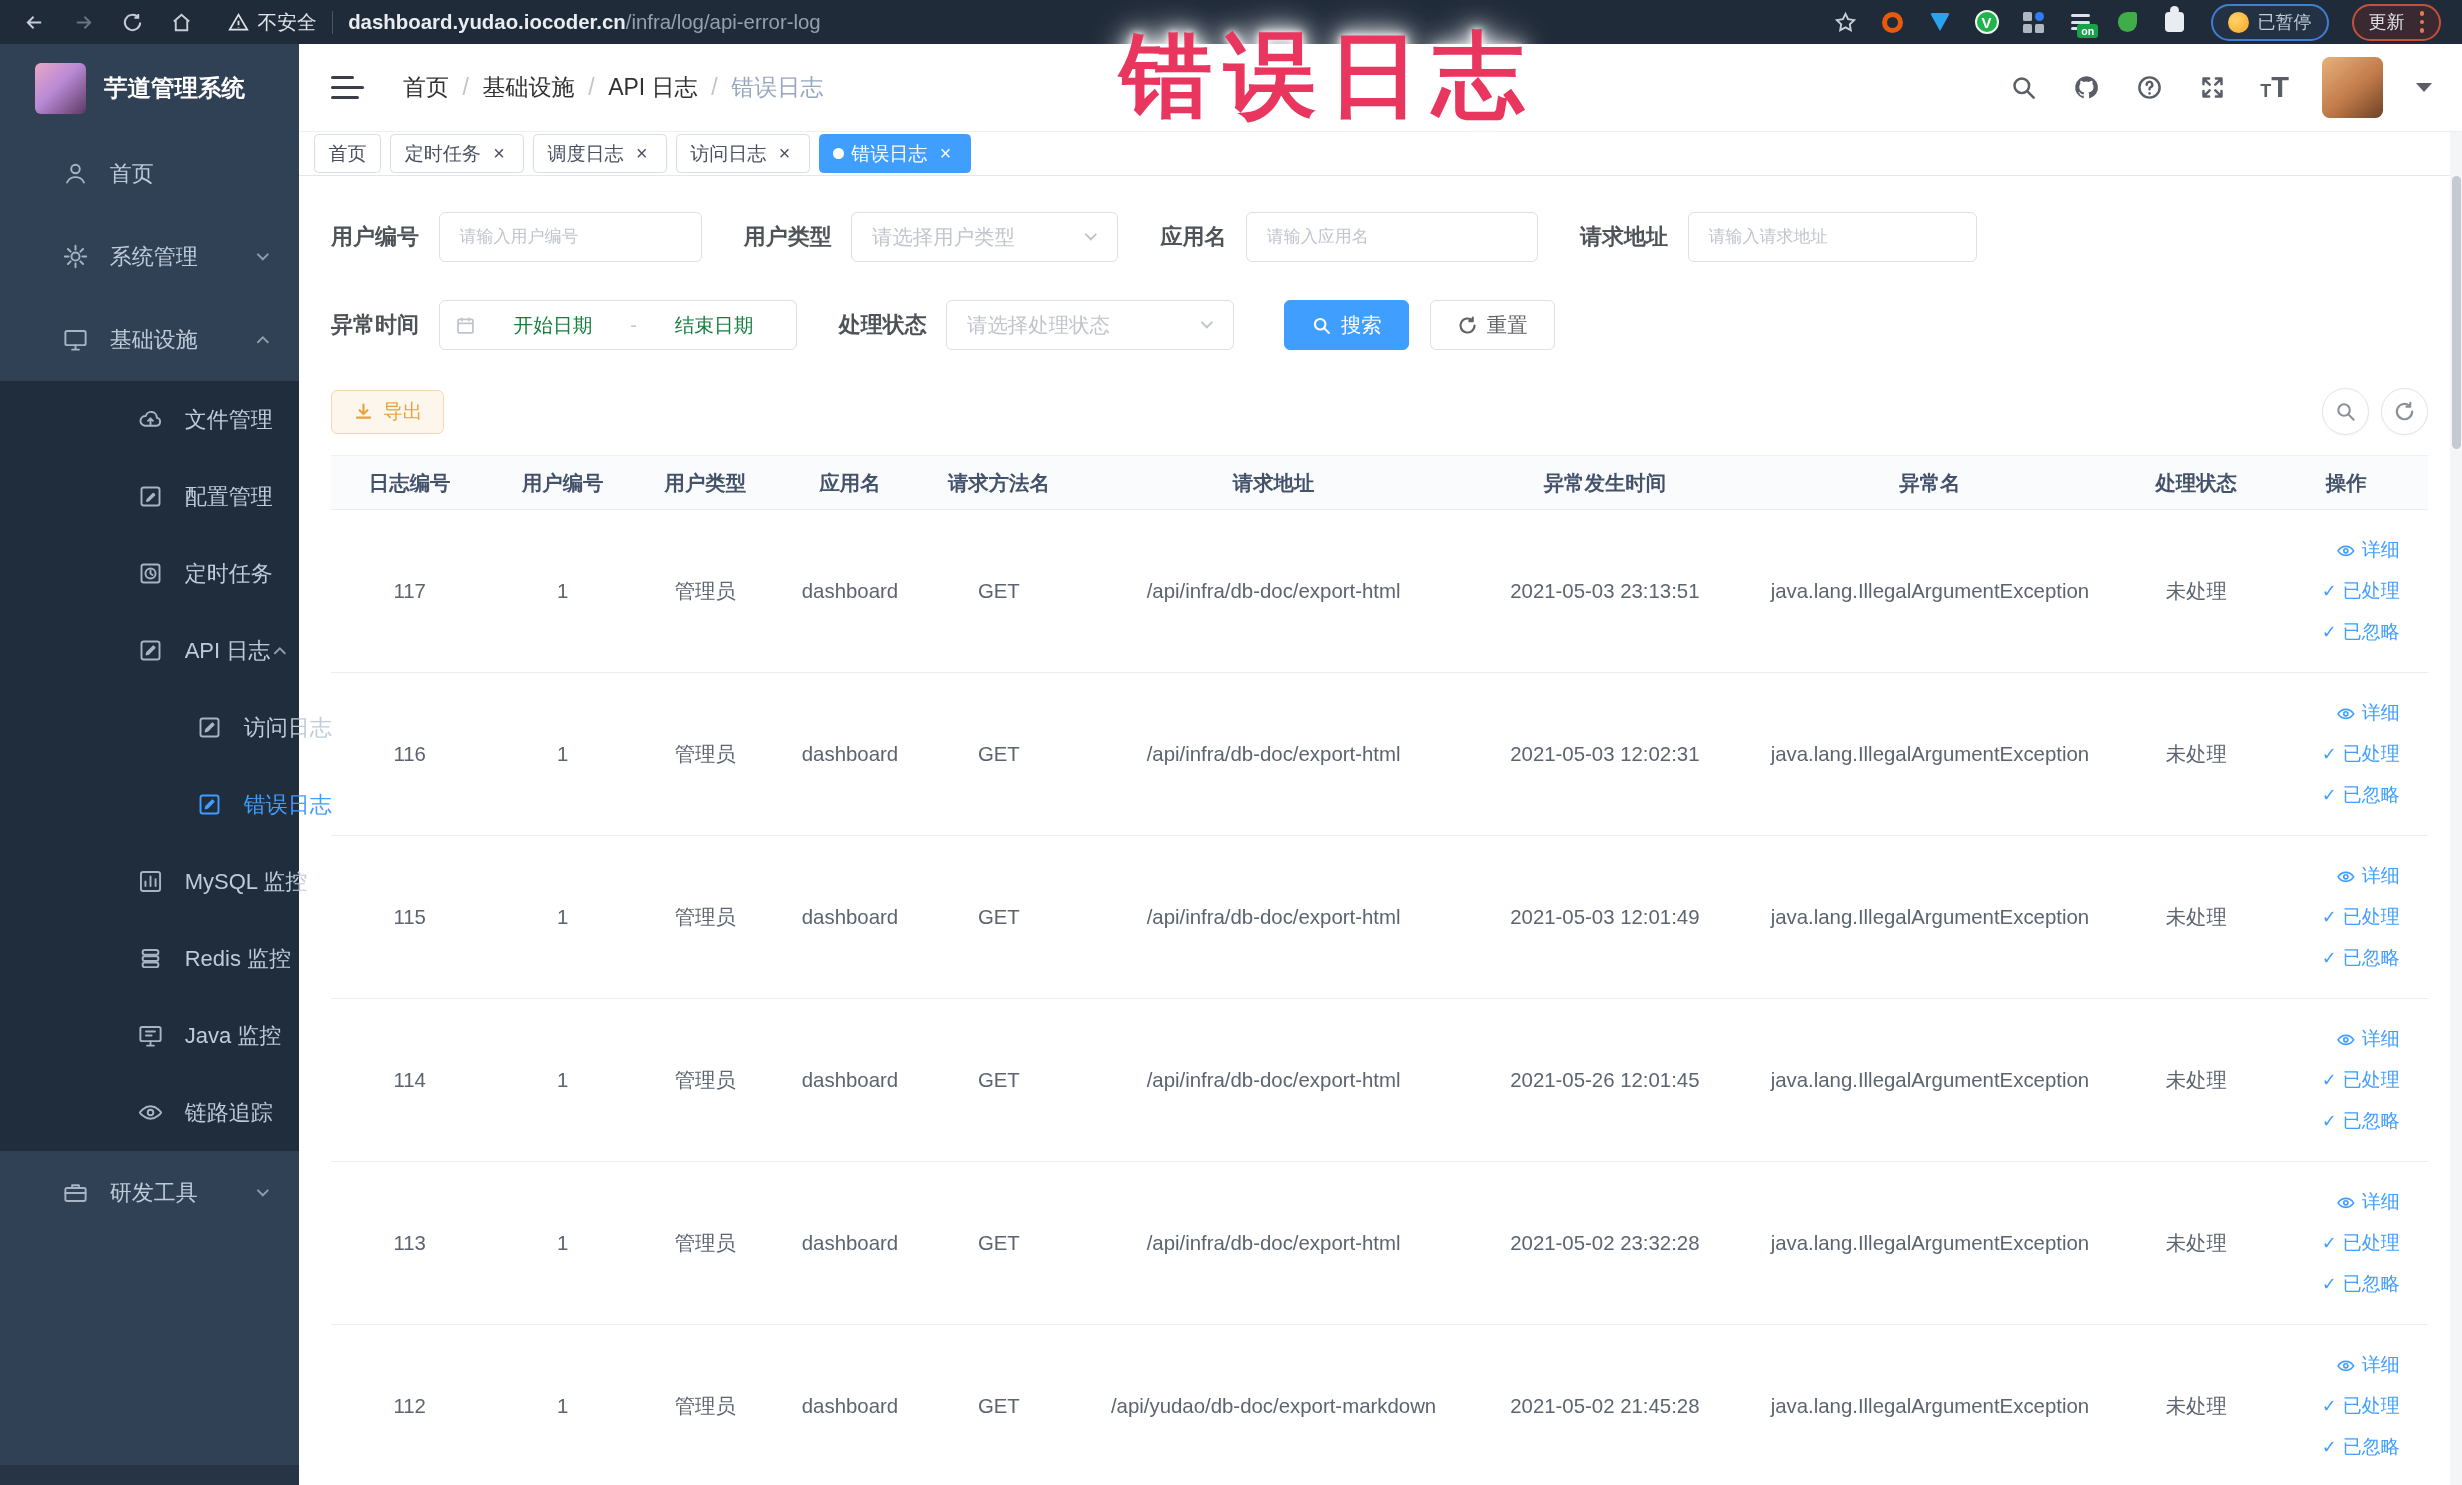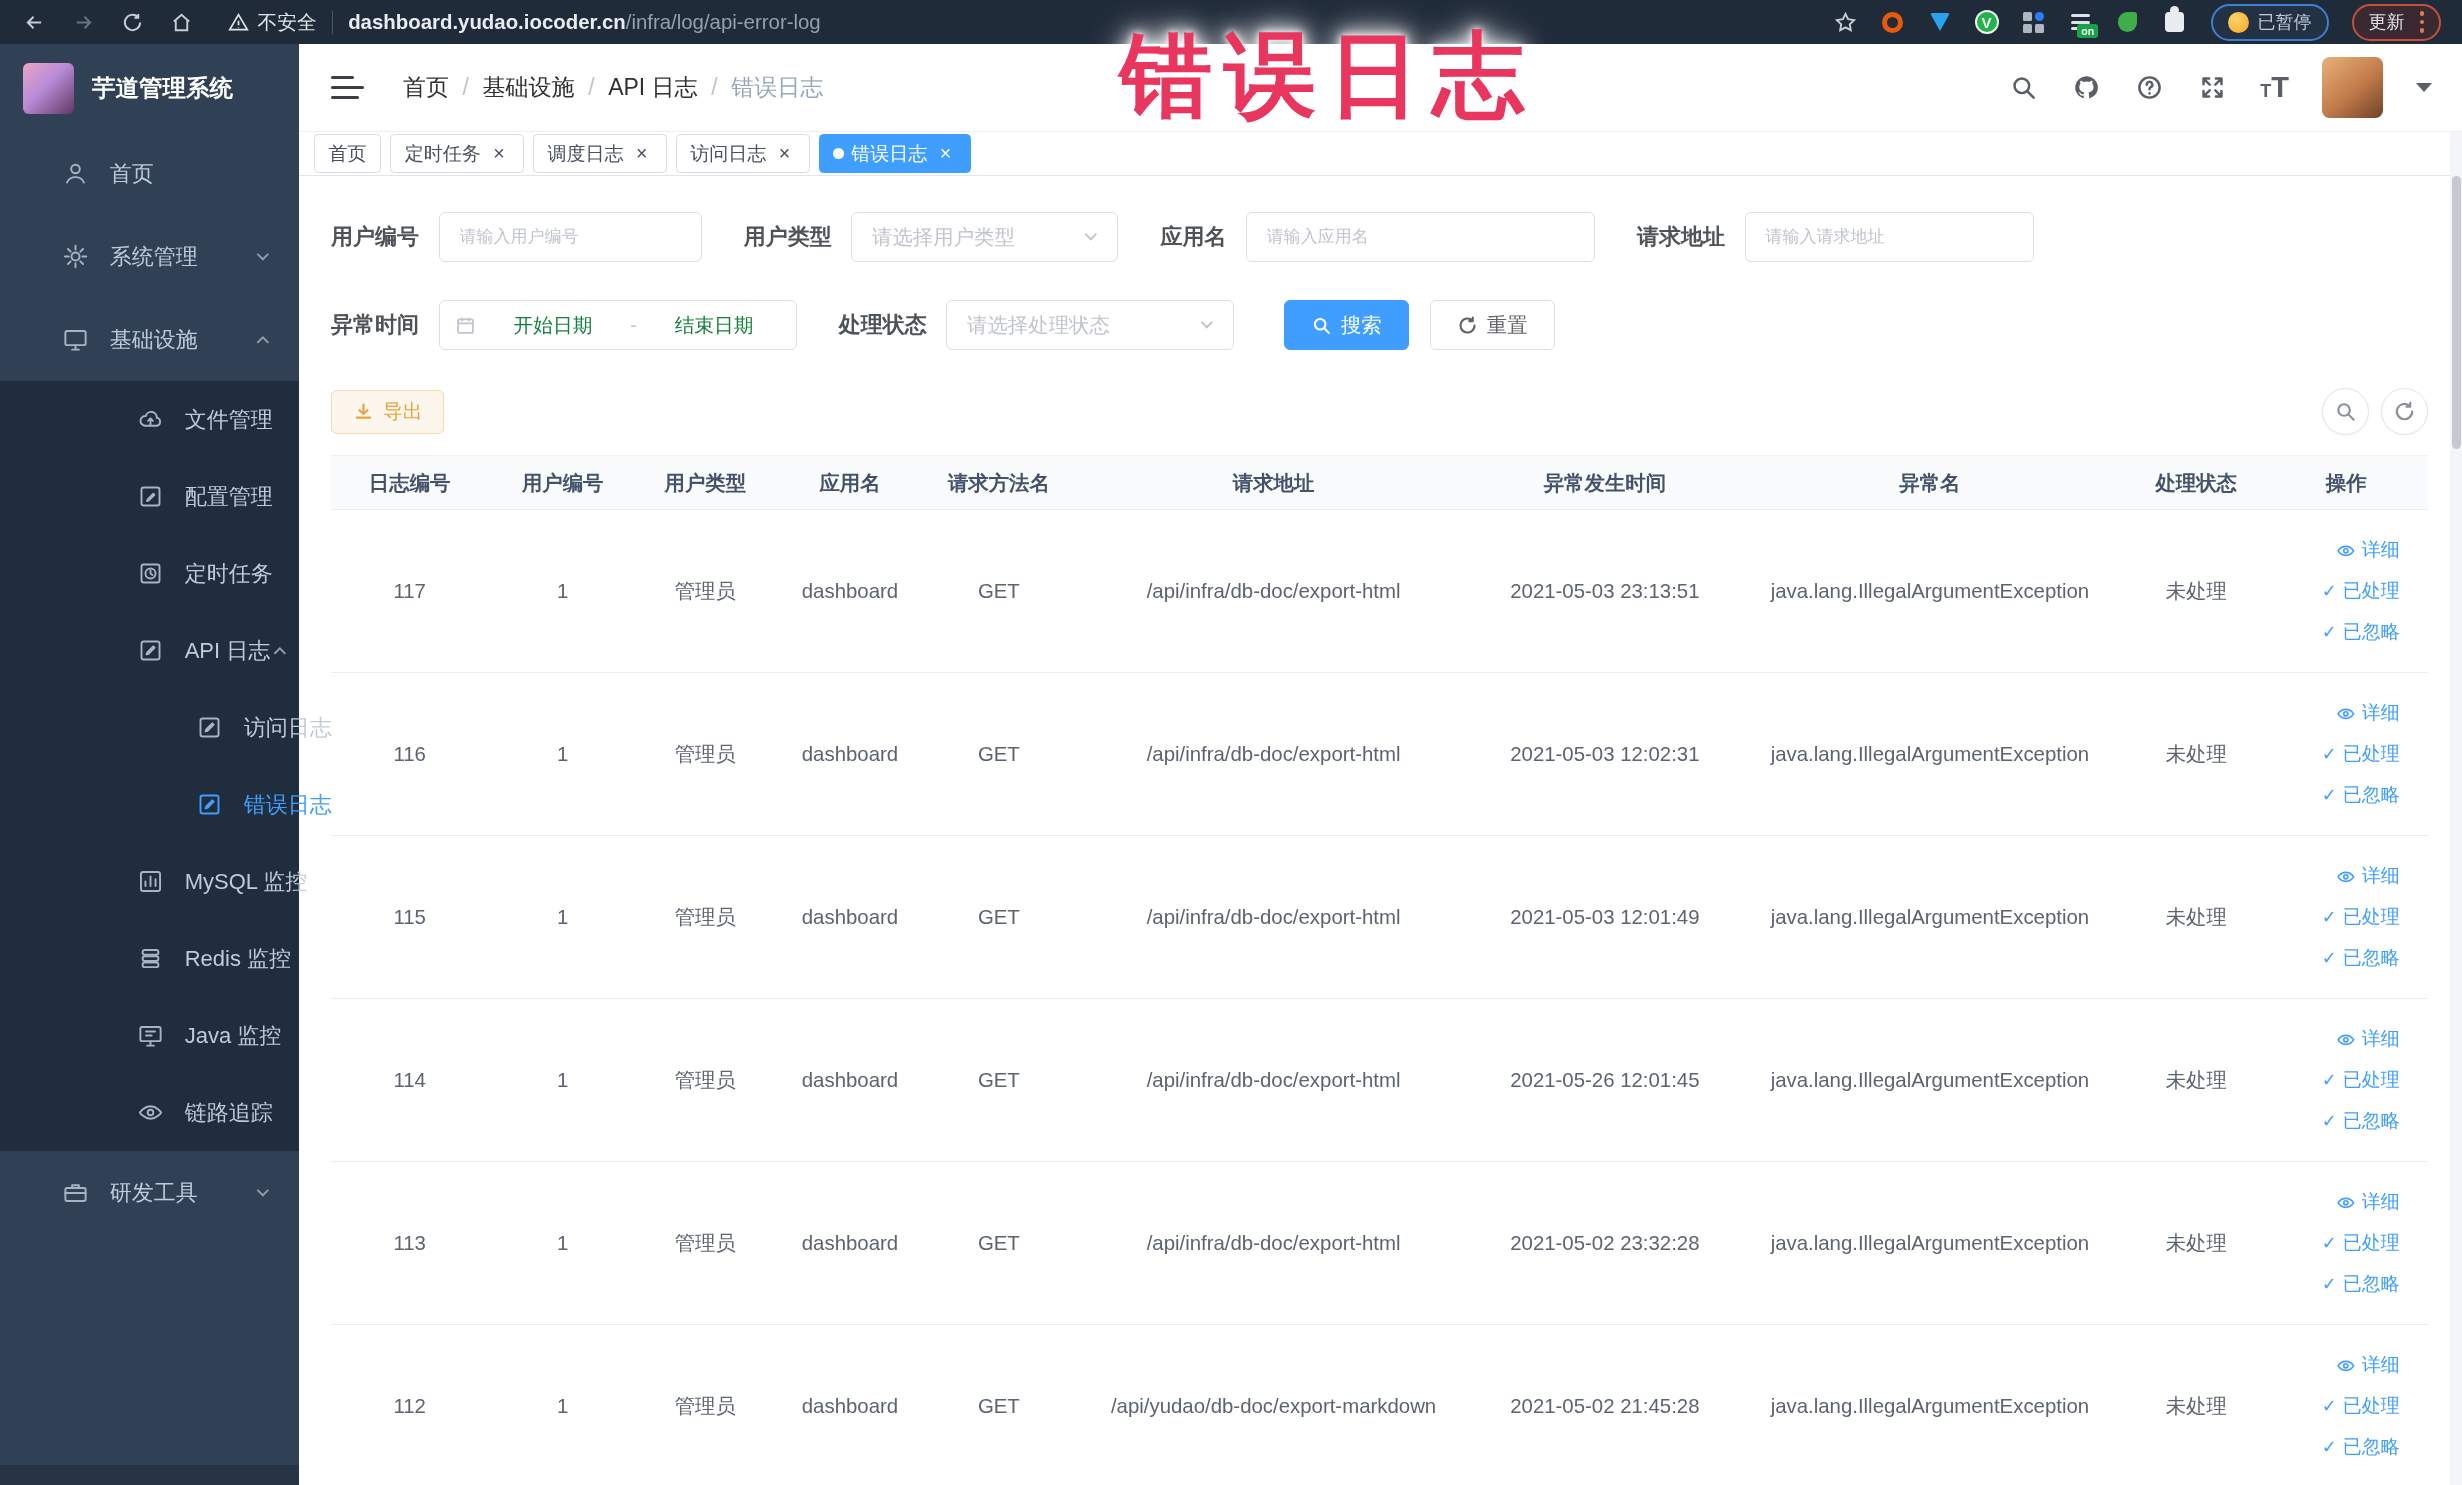--- a/index.html
+++ b/index.html
@@ -42,21 +42,21 @@
   .ext-puzzle:before { content:""; position:absolute; top:-6px; left:5.3px; width:9px; height:9px; border-radius:50%; background:#e9edf2; }
   .pill { display: flex; align-items: center; gap: 9px; margin-left: 23px; padding: 4.5px 15px; border-radius: 23px; font-size: 18px; flex: 0 0 auto; }
   .pill.paused { border: 2.3px solid #3f7fd2; color: #c3cbd6; background: rgba(40,60,90,.35); font-family: Liberation Mono, monospace; }
   .face { width: 21px; height: 21px; border-radius: 50%; background: radial-gradient(circle at 35% 35%, #ffd36b, #f5a623); }
   .pill.update { border: 2.3px solid #c6503a; color: #e0e4ea; background: rgba(90,40,40,.45); text-align: right; }
   .kebab { display: flex; flex-direction: column; gap: 3.8px; margin-left: 6px; }
   .kebab i { width: 4.5px; height: 4.5px; border-radius: 50%; background: #e07b54; }
 
   
   .sidebar { position: absolute; top: 44px; left: 0; bottom: 0; width: 299px; background: #304156; z-index: 2; }
-  .logo-row { height: 88px; display: flex; align-items: center; padding-left: 23px; gap: 18px; }
+  .logo-row { height: 88px; display: flex; align-items: center; padding-left: 35px; gap: 18px; }
   .logo-img { width: 51px; height: 51px; border-radius: 6px; background: linear-gradient(135deg,#e8a7c6 0%,#b98ad6 45%,#5d3a63 100%); flex: 0 0 auto; }
   .logo-title { color: #fff; font-size: 23.5px; font-weight: 700; white-space: nowrap; }
   .menu { display: flex; flex-direction: column; }
   .m-item { display: flex; align-items: center; height: 83px; padding: 0 26px 0 61px; color: #bfcbd9; cursor: pointer; position: relative; }
   .m-item.sub, .m-item.subsub { background: #1f2d3d; height: 77px; }
   .m-item.sub { padding-left: 136px; }
   .m-item.subsub { padding-left: 195px; }
   .m-item.active { color: #409eff; }
   .m-item .mi { width: 29px; height: 29px; margin-right: 19.7px; display: flex; align-items: center; justify-content: center; flex: 0 0 auto; color: #a8b4c4; }
   .m-item.active .mi { color: #409eff; }
@@ -512,21 +512,21 @@
           <span class="f-label">用户类型</span>
           <div class="sel" style="width:267px">
             <span class="ph">请选择用户类型</span>
             <svg viewBox="0 0 24 24">
                 <path d="M6 9l6 6 6-6"></path>
               </svg>
           </div>
         </div>
         <div class="f-group">
           <span class="f-label">应用名</span>
-          <input class="f-input" style="width: 349px;" placeholder="请输入应用名">
+          <input class="f-input" style="width: 292px;" placeholder="请输入应用名">
         </div>
         <div class="f-group">
           <span class="f-label">请求地址</span>
           <input class="f-input" style="width: 289px;" placeholder="请输入请求地址">
         </div>
       </div>
 
       <div class="f-row">
         <div class="f-group">
           <span class="f-label">异常时间</span>

